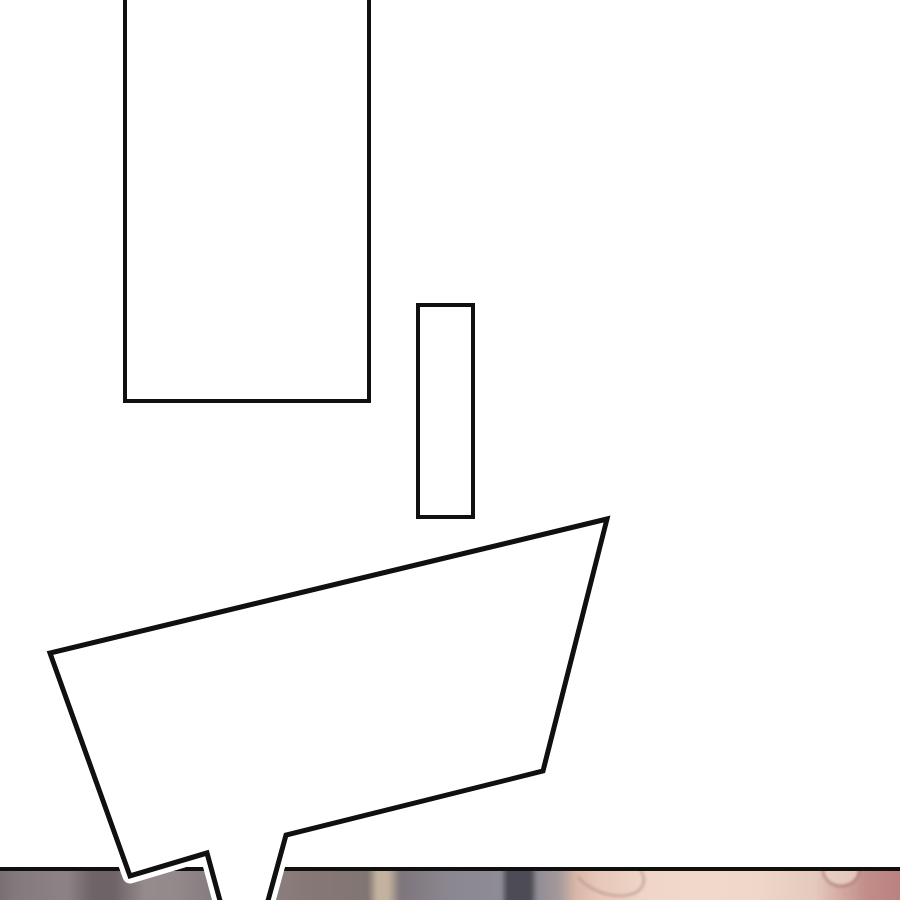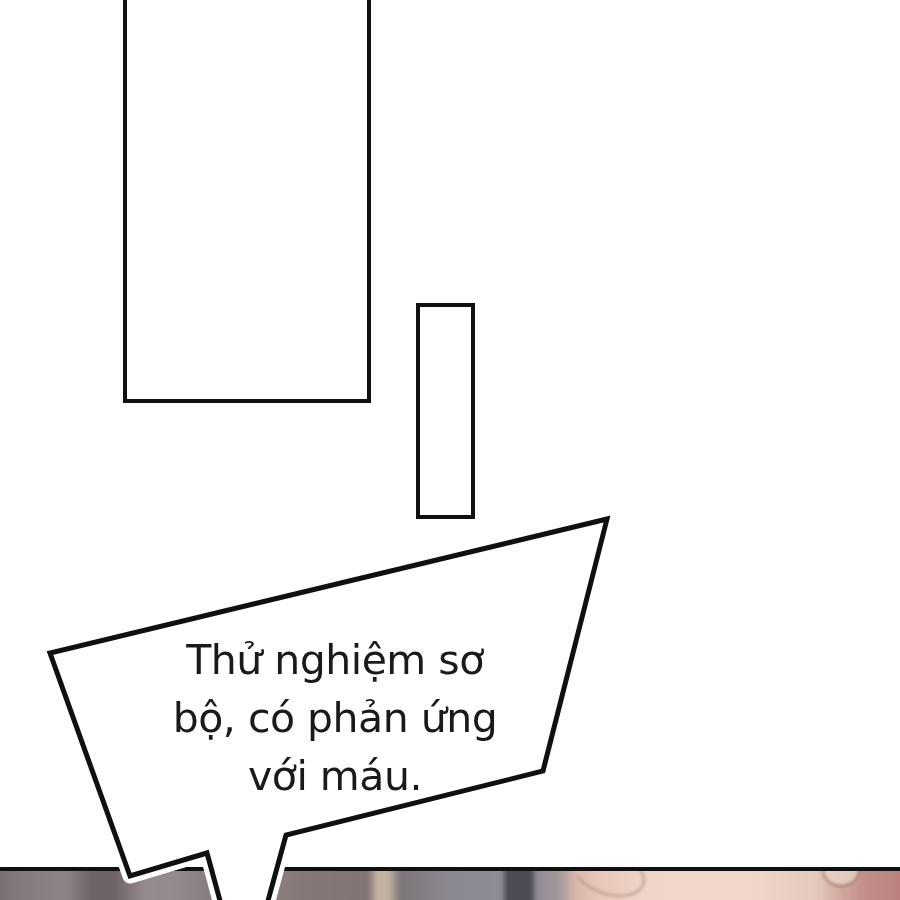--- a/index.html
+++ b/index.html
@@ -139,19 +139,14 @@
       <div id="strip-fold" class="strip-detail"></div>
       <div id="strip-curve" class="strip-detail"></div>
     </div>
   </div>
 
   <svg id="bubble-svg" viewBox="0 0 900 900" aria-hidden="true">
     <path d="M607,519 L50,653 L130,876 L207,853 L222,908 L266,908 L286,835 L543,771 Z" fill="#ffffff" stroke="#ffffff" stroke-width="15" stroke-linejoin="round"></path>
     <path d="M607,519 L50,653 L130,876 L207,853 L222,908 L266,908 L286,835 L543,771 Z" fill="#ffffff" stroke="#101010" stroke-width="5" stroke-linejoin="miter" stroke-miterlimit="8"></path>
   </svg>
 
-  <div id="bubble-text">
-    <div>Thử nghiệm sơ</div>
-    <div>bộ, có phản ứng</div>
-    <div>với máu.</div>
-  </div>
 
 </div>
 
 </body></html>

